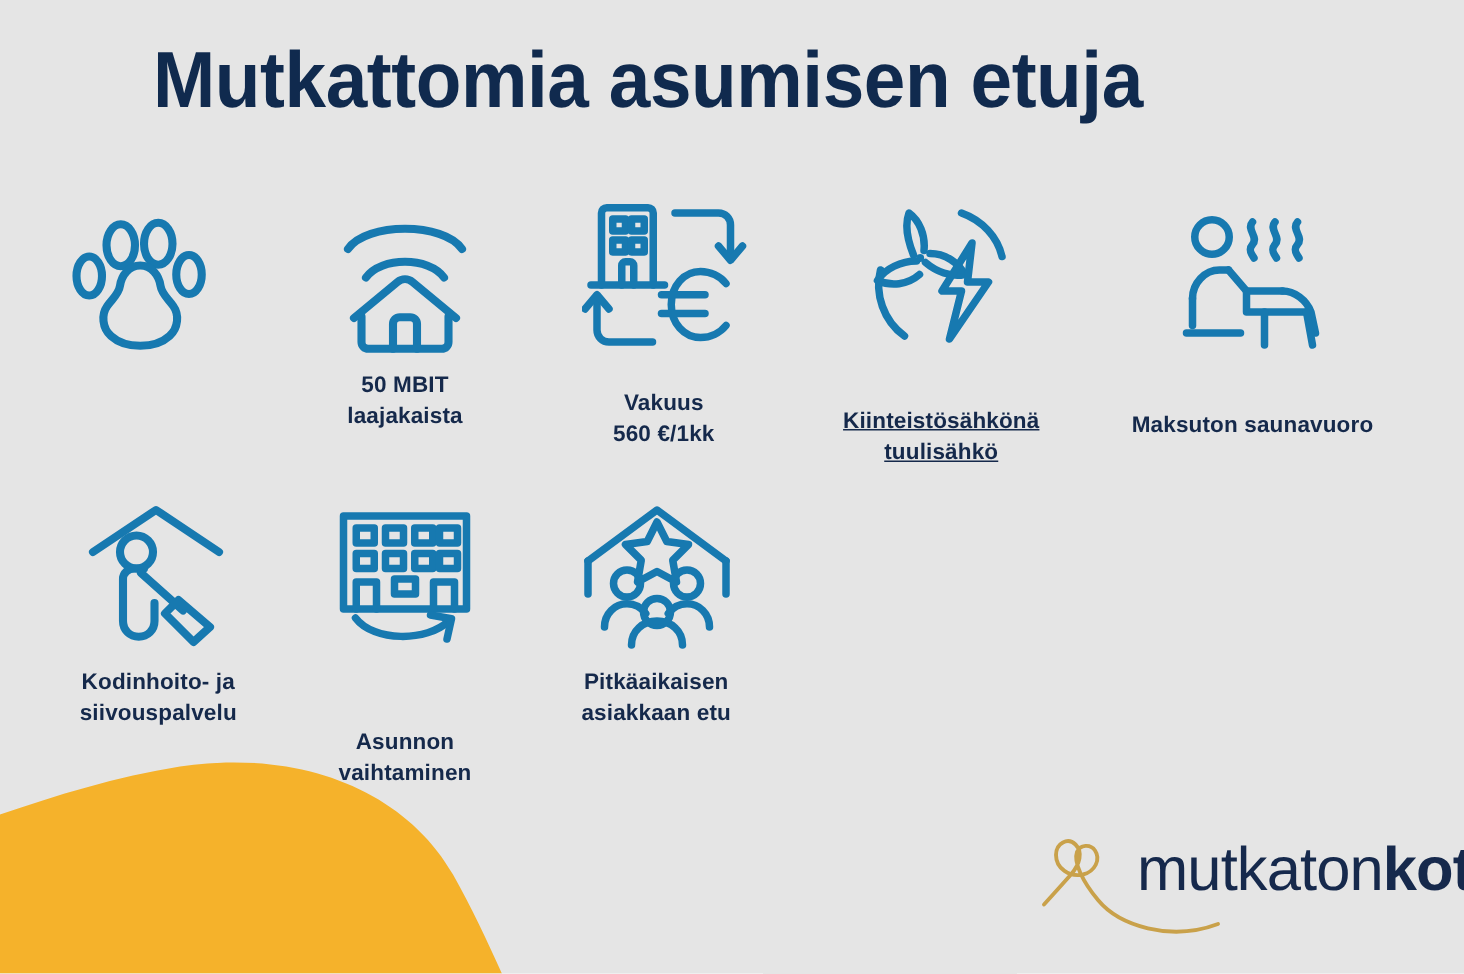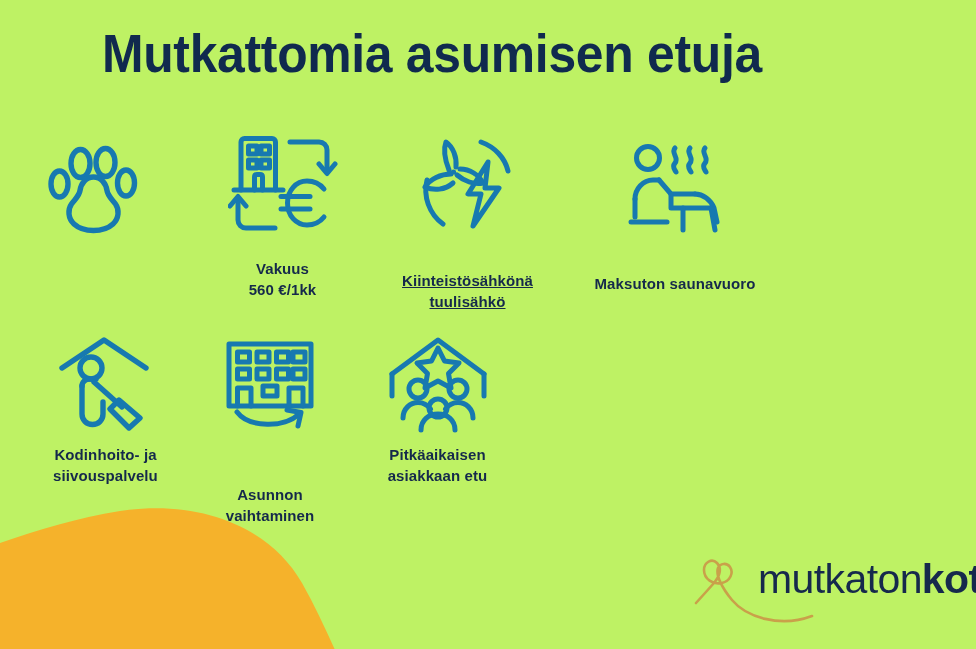--- a/index.html
+++ b/index.html
@@ -6,21 +6,21 @@
   body{
     width:976px;height:649px;
     background:#ffffff;
     font-family:"Liberation Sans", sans-serif;
     overflow:hidden;
     position:relative;
   }
   #slide{
     position:absolute;inset:0;
     width:976px;height:649px;
-    background:#bef264;
+    background:#e5e5e5;
     overflow:hidden;
   }
 
   
   .blob{
     position:absolute;
     left:-130px;
     top:497px;
     width:540px;
     height:230px;
@@ -129,20 +129,35 @@
           <ellipse cx="14.5" cy="46" rx="8.5" ry="13"></ellipse>
           <ellipse cx="81" cy="45" rx="8.5" ry="13"></ellipse>
           <path d="M48.5,39 C41,39 36,45.5 35,52.5 C34.2,58 30,61 26.5,66
                    C22.5,71.6 23,80.5 29,86 C35,91.5 43,92.5 48.5,92.5
                    C54,92.5 62,91.5 68,86 C74,80.5 74.5,71.6 70.5,66
                    C67,61 62.8,58 62,52.5 C61,45.5 56,39 48.5,39 Z"></path>
         </svg>
       </div>
     </div>
 
+    <div class="item it-broadband">
+      <div class="icon-wrap">
+        <svg width="92" height="96" viewBox="0 0 92 96" fill="none" stroke="#1779b0" stroke-width="5.4" stroke-linecap="round" stroke-linejoin="round">
+          <path d="M8,26 C20,8 72,8 84,26"></path>
+          <path d="M20,45 C30,31 62,31 72,45"></path>
+          <path d="M17,71 L17,88 C17,90.5 19,92.5 21.5,92.5 L70.5,92.5
+                   C73,92.5 75,90.5 75,88 L75,71"></path>
+          <path d="M12,72 L41,48 C44,45.5 48,45.5 51,48 L80,72"></path>
+          <path d="M38,92.5 L38,76 C38,73.5 40,71.5 42.5,71.5 L49.5,71.5
+                   C52,71.5 54,73.5 54,76 L54,92.5"></path>
+        </svg>
+      </div>
+      <div class="label">50 MBIT
+laajakaista</div>
+    </div>
 
     <div class="item it-deposit">
       <div class="icon-wrap">
         <svg width="110" height="104" viewBox="0 0 110 104" fill="none" stroke="#1779b0" stroke-width="5" stroke-linecap="round" stroke-linejoin="round">
 
           <path d="M13,58 L13,10 C13,8 14.5,6.5 16.5,6.5 L44,6.5 C46,6.5 47.5,8 47.5,10 L47.5,58"></path>
           <rect x="20.5" y="14" width="8.5" height="8"></rect>
           <rect x="33" y="14" width="8.5" height="8"></rect>
           <rect x="20.5" y="28" width="8.5" height="8"></rect>
           <rect x="33" y="28" width="8.5" height="8"></rect>

